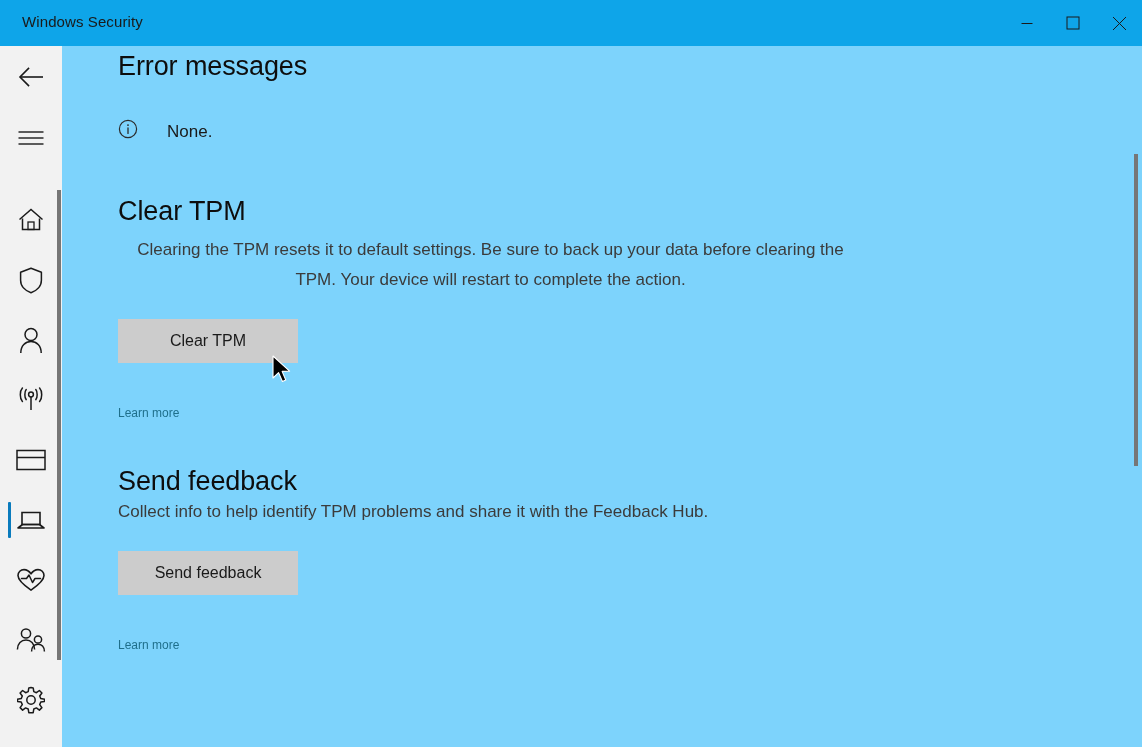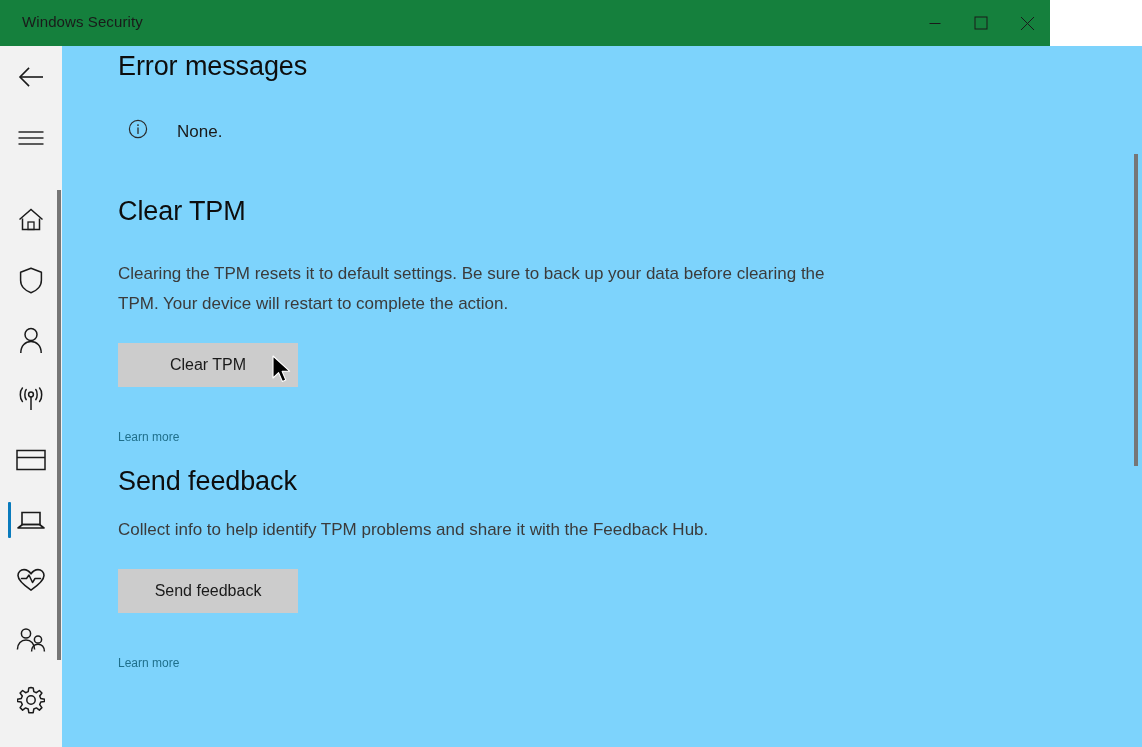--- a/index.html
+++ b/index.html
@@ -17,23 +17,23 @@
     position: relative;
     width: 1142px;
     height: 747px;
     background: #ffffff;
   }
 
   
   .titlebar {
     position: absolute;
     top: 0; left: 0;
-    width: 1050px;
+    width: 1142px;
     height: 46px;
-    background: #15803d;
+    background: #0ea5e9;
     z-index: 30;
   }
   .titlebar-text {
     position: absolute;
     left: 22px;
     top: 13px;
     font-size: 15px;
     color: #1a1a1a;
     letter-spacing: .1px;
     white-space: nowrap;
@@ -380,43 +380,43 @@
       <div class="rail-thumb"></div>
     </div>
   </nav>
 
   <main class="content">
 
     <section class="section" style="top: 6px;">
       <h2 class="heading">Error messages</h2>
     </section>
 
-    <div class="section status-row" style="top: 73px; left: 66px; gap: 29px;">
+    <div class="section status-row" style="top: 73px; left: 56px; gap: 29px;">
       <span class="info-icon">
         <svg width="20" height="20" viewBox="0 0 20 20">
           <circle cx="10" cy="10" r="8.6" fill="none" stroke="#2b2b2b" stroke-width="1.2"></circle>
           <circle cx="10" cy="6.1" r="0.95" fill="#2b2b2b"></circle>
           <line x1="10" y1="9" x2="10" y2="14.4" stroke="#2b2b2b" stroke-width="1.3" stroke-linecap="round"></line>
         </svg>
       </span>
       <span class="label">None.</span>
     </div>
 
     <section class="section" style="top: 151px;">
       <h2 class="heading">Clear TPM</h2>
-      <p class="body-text" style="margin-top: 32px;">Clearing the TPM resets it to default settings. Be sure to back up your data before clearing the TPM. Your device will restart to complete the action.</p>
+      <p class="body-text" style="margin-top: 8px; text-align: center;">Clearing the TPM resets it to default settings. Be sure to back up your data before clearing the TPM. Your device will restart to complete the action.</p>
       <button class="btn" style="margin-top: 24px; min-width: 180px;">Clear TPM</button>
       <div style="margin-top: 40px;">
         <a class="link" href="#">Learn more</a>
       </div>
     </section>
 
     <section class="section" style="top: 421px;">
       <h2 class="heading">Send feedback</h2>
-      <p class="body-text" style="margin-top: 18px;">Collect info to help identify TPM problems and share it with the Feedback Hub.</p>
+      <p class="body-text" style="">Collect info to help identify TPM problems and share it with the Feedback Hub.</p>
       <button class="btn" style="margin-top: 24px; min-width: 180px;">Send feedback</button>
       <div style="margin-top: 40px;">
         <a class="link" href="#">Learn more</a>
       </div>
     </section>
 
   </main>
 
   <div class="content-scrollbar">
     <div class="content-thumb"></div>

